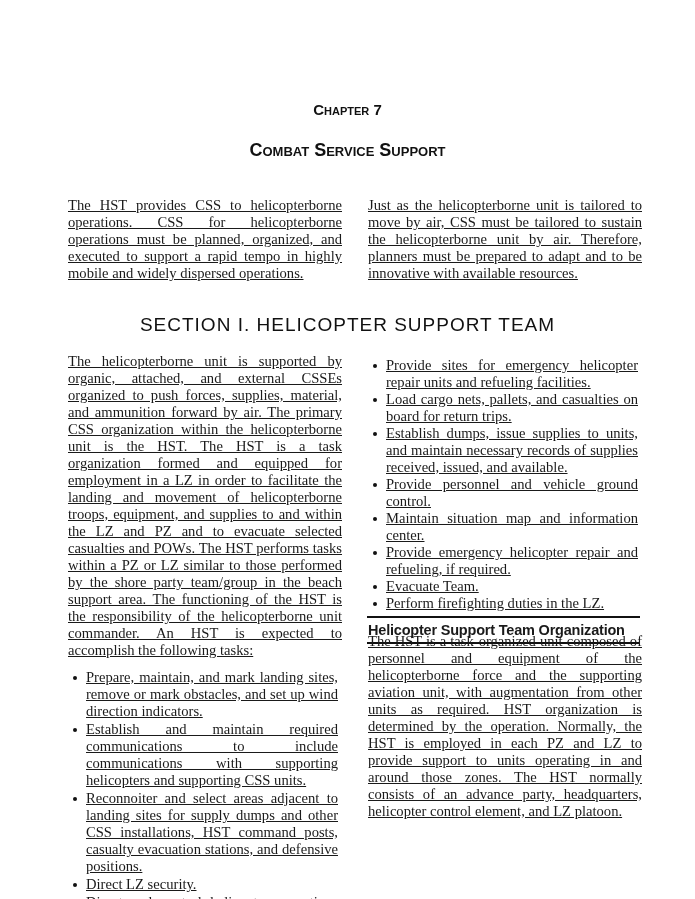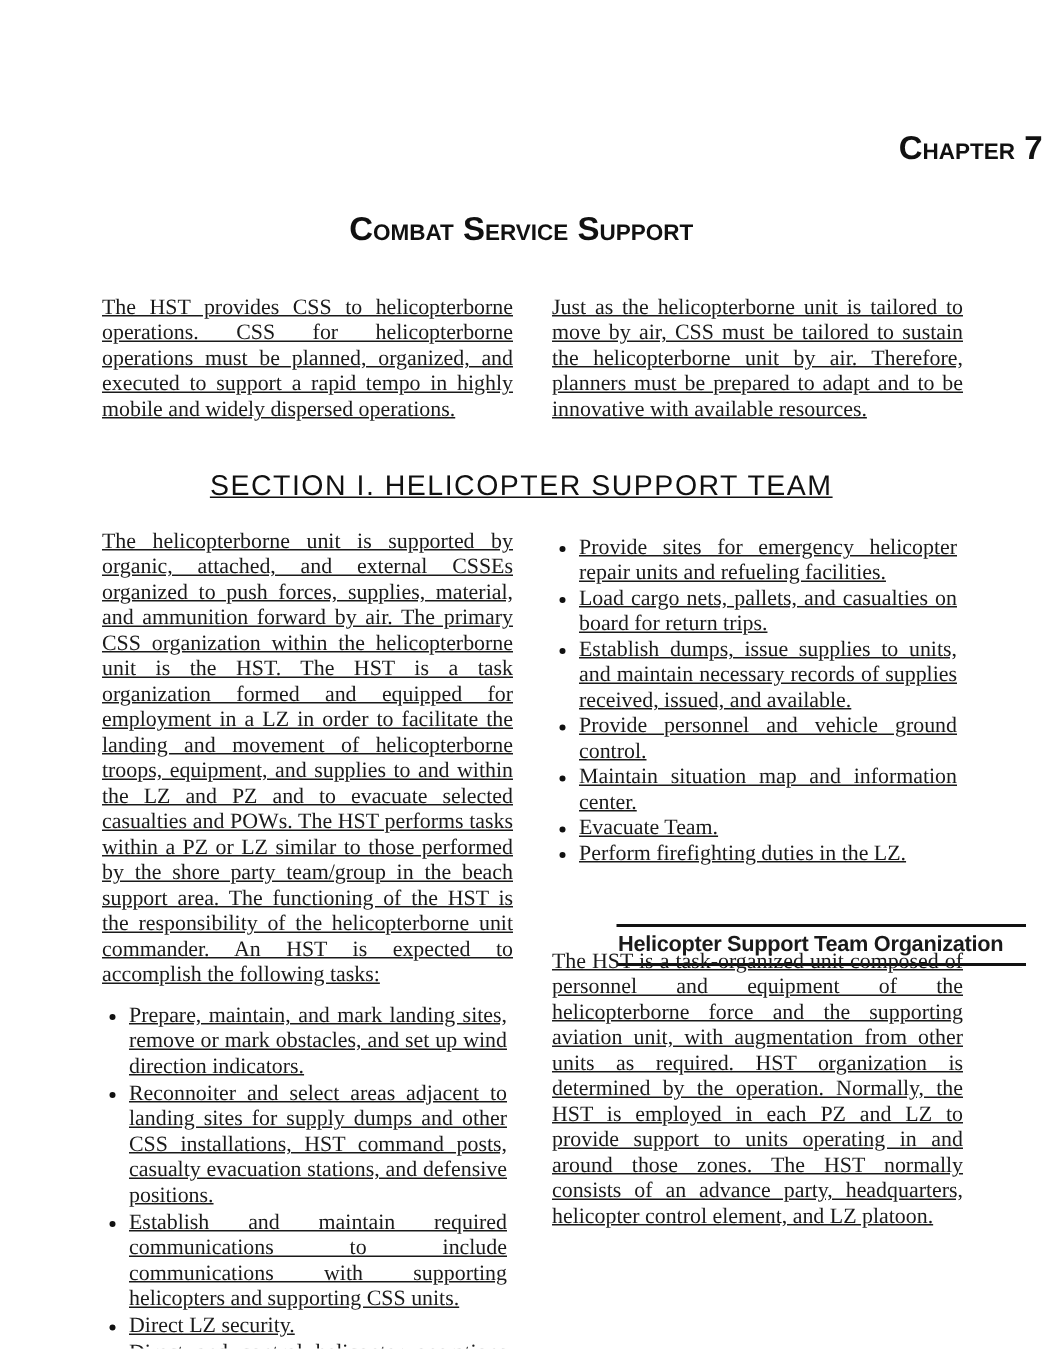--- a/index.html
+++ b/index.html
@@ -1,34 +1,34 @@
 <!DOCTYPE html>
 <html><head>
 <meta charset="utf-8">
 <style>
   html, body { margin:0; padding:0; background:#ffffff; }
   body { width:695px; height:899px; position:relative; overflow:hidden; color:#1a1a1a; }
   .serif { font-family: "Liberation Serif", "DejaVu Serif", serif; font-size:14.6px; line-height:17px;text-decoration:underline; }
   .chap { position:absolute; left:0; width:695px; text-align:center; font-family:"Liberation Sans", sans-serif; font-weight:bold; color:#111; }
-  #chapter-title { top:86px; font-size:22px;text-align:right; }
-  #chapter-subtitle { top:140px; font-size:22px; }
+  #chapter-title { top:101px; font-size:15px; }
+  #chapter-subtitle { top:140px; font-size:18px; }
   .smallcaps { font-variant: small-caps; }
   .col { position:absolute; width:274px; }
   .col p { margin:0; text-align:justify; }
   #intro-left { left:68px; top:197px; }
   #intro-right { left:368px; top:197px; }
-  #section-heading { position:absolute; top:314px; left:0; width:695px; text-align:center; font-family:"Liberation Sans", sans-serif; font-size:19px; letter-spacing:1px; color:#111;text-decoration:underline; }
+  #section-heading { position:absolute; top:314px; left:0; width:695px; text-align:center; font-family:"Liberation Sans", sans-serif; font-size:19px; letter-spacing:1px; color:#111; }
   #body-left { left:68px; top:353px; }
   #body-right { left:368px; top:353px; }
   ul.bullets { list-style:none; margin:4px; padding:0; }
   ul.bullets li { position:relative; padding-left:14px; text-align:justify; margin-bottom:0; }
   ul.bullets li .dot { position:absolute; left:1px; top:7px; width:4px; height:4px; border-radius:50%; background:#111; }
   #left-tasks { margin-top:10px; }
   #left-tasks li { margin-bottom:1px; }
-  #subsection { position:absolute; left:367px; top:616px; width:273px;margin-left:44px; }
+  #subsection { position:absolute; left:367px; top:616px; width:273px; }
   #subsection .rule { height:2px; background:#111; }
   #subsection .title { font-family:"Liberation Sans", sans-serif; font-size:14.5px; font-weight:bold; padding:4px 0 4px 1px; letter-spacing:-0.2px; }
   #org-text { left:368px; top:633px; }
 </style>
 </head>
 <body>
 
 <div id="chapter-title" class="chap smallcaps">Chapter 7</div>
 <div id="chapter-subtitle" class="chap smallcaps">Combat Service Support</div>
 
@@ -38,34 +38,35 @@
 <div id="intro-right" class="col serif">
   <p>Just as the helicopterborne unit is tailored to move by air, CSS must be tailored to sustain the helicopterborne unit by air. Therefore, planners must be prepared to adapt and to be innovative with available resources.</p>
 </div>
 
 <div id="section-heading">SECTION I. HELICOPTER SUPPORT TEAM</div>
 
 <div id="body-left" class="col serif">
   <p>The helicopterborne unit is supported by organic, attached, and external CSSEs organized to push forces, supplies, material, and ammunition forward by air. The primary CSS organization within the helicopterborne unit is the HST. The HST is a task organization formed and equipped for employment in a LZ in order to facilitate the landing and movement of helicopterborne troops, equipment, and supplies to and within the LZ and PZ and to evacuate selected casualties and POWs. The HST performs tasks within a PZ or LZ similar to those performed by the shore party team/group in the beach support area. The functioning of the HST is the responsibility of the helicopterborne unit commander. An HST is expected to accomplish the following tasks:</p>
   <ul id="left-tasks" class="bullets">
     <li><span class="dot"></span><span>Prepare, maintain, and mark landing sites, remove or mark obstacles, and set up wind direction indicators.</span></li>
+    <li><span class="dot"></span><span>Establish and maintain required communications to include communications with supporting helicopters and supporting CSS units.</span></li>
     <li><span class="dot"></span><span>Reconnoiter and select areas adjacent to landing sites for supply dumps and other CSS installations, HST command posts, casualty evacuation stations, and defensive positions.</span></li>
-    <li><span class="dot"></span><span>Establish and maintain required communications to include communications with supporting helicopters and supporting CSS units.</span></li>
     <li><span class="dot"></span><span>Direct LZ security.</span></li>
     <li><span>Direct and control helicopter operations within the LZ and support helicopter units landing in the zone.</span></li>
   </ul>
 </div>
 
 <div id="body-right" class="col serif">
   <ul class="bullets">
     <li><span class="dot"></span><span>Provide sites for emergency helicopter repair units and refueling facilities.</span></li>
     <li><span class="dot"></span><span>Load cargo nets, pallets, and casualties on board for return trips.</span></li>
     <li><span class="dot"></span><span>Establish dumps, issue supplies to units, and maintain necessary records of supplies received, issued, and available.</span></li>
     <li><span class="dot"></span><span>Provide personnel and vehicle ground control.</span></li>
     <li><span class="dot"></span><span>Maintain situation map and information center.</span></li>
+    <li><span class="dot"></span><span>Provide emergency helicopter repair and refueling, if required.</span></li>
     <li><span class="dot"></span><span>Evacuate Team.</span></li>
     <li><span class="dot"></span><span>Perform firefighting duties in the LZ.</span></li>
   </ul>
 </div>
 
 <div id="subsection">
   <div class="rule"></div>
   <div class="title">Helicopter Support Team Organization</div>
   <div class="rule"></div>
 </div>

